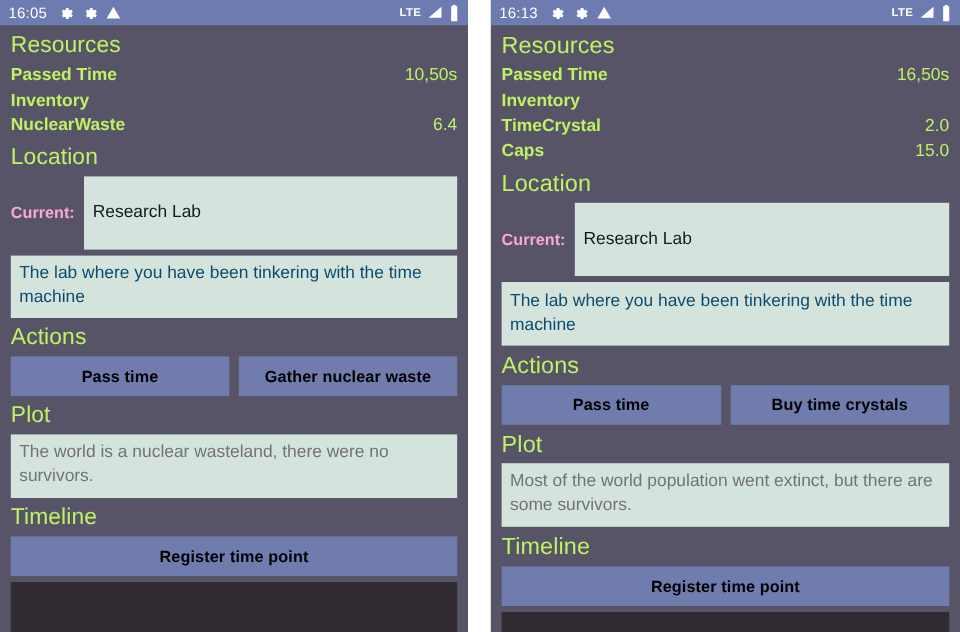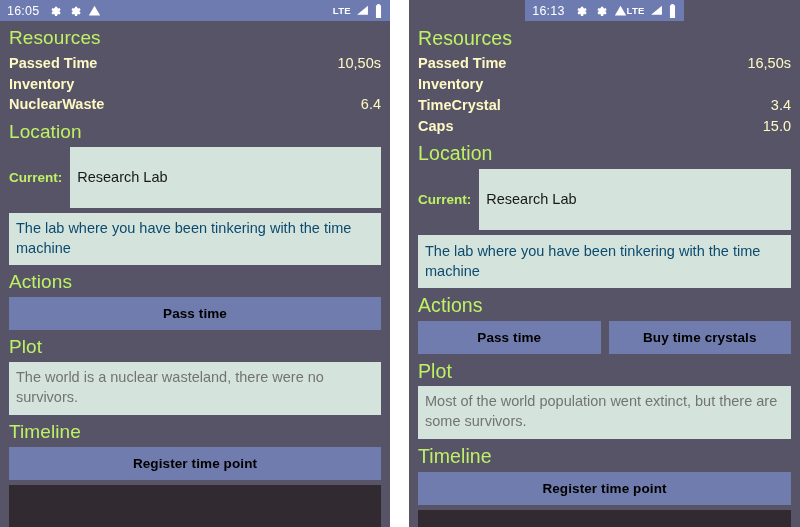--- a/index.html
+++ b/index.html
@@ -21,21 +21,21 @@
     background: #575468;
     height: 527px;
     box-sizing: border-box;
     overflow: hidden;
     position: relative;
     display: flex;
     flex-direction: column;
   }
   .phone.left  { width: 390px; }
   .phone.spacer{ width: 19px; height: 527px; background: #ffffff; }
-  .phone.right { width: 391px; align-items: center; }
+  .phone.right { width: 391px; }
 
   
   .statusbar {
     background: #6d7bb0;
     height: 21px;
     flex: 0 0 21px;
     display: flex;
     align-items: center;
     padding: 0 7px;
     box-sizing: border-box;
@@ -65,36 +65,36 @@
     line-height: 1.1;
     letter-spacing: .1px;
   }
   .phone.right .section-title { font-size: 19.5px; }
 
   
   .res-row {
     display: flex;
     justify-content: space-between;
     align-items: baseline;
-    color: #fef9c3;
+    color: #bef264;
     font-size: 14.5px;
     font-weight: bold;
     line-height: 1.43;
   }
   .res-row .res-val { font-weight: normal; font-size: 14.5px; }
   .res-sub { padding-left: 0; gap: 18px; }
 
   
   .loc-row {
     display: flex;
     align-items: stretch;
     margin-top: 2px;
   }
   .loc-label {
-    color: #bef264;
+    color: #f9a8d4;
     font-size: 13.5px;
     font-weight: bold;
     display: flex;
     align-items: center;
     padding-right: 8px;
     white-space: nowrap;
   }
   .textbox {
     background: #d4e4dc;
     color: #17181a;
@@ -217,20 +217,21 @@
     <h2 class="section-title">Location</h2>
     <div class="loc-row">
       <span class="loc-label">Current:</span>
       <input class="textbox" type="text" value="Research Lab" style="">
     </div>
     <div class="desc-box">The lab where you have been tinkering with the time machine</div>
 
     <h2 class="section-title">Actions</h2>
     <div class="btn-row">
       <button class="btn">Pass time</button>
+      <button class="btn">Gather nuclear waste</button>
     </div>
 
     <h2 class="section-title">Plot</h2>
     <div class="plot-box">The world is a nuclear wasteland, there were no survivors.</div>
 
     <h2 class="section-title">Timeline</h2>
     <button class="btn wide">Register time point</button>
     <div class="timeline-area"></div>
 
   </div>
@@ -281,21 +282,21 @@
     <div class="res-row">
       <span>Passed Time</span>
       <span class="res-val">16,50s</span>
     </div>
     <div class="res-row">
       <span>Inventory</span>
       <span class="res-val"></span>
     </div>
     <div class="res-row res-sub">
       <span>TimeCrystal</span>
-      <span class="res-val">3.4</span>
+      <span class="res-val">2.0</span>
     </div>
     <div class="res-row res-sub">
       <span>Caps</span>
       <span class="res-val">15.0</span>
     </div>
 
     <h2 class="section-title">Location</h2>
     <div class="loc-row">
       <span class="loc-label">Current:</span>
       <input class="textbox" type="text" value="Research Lab" style="">

